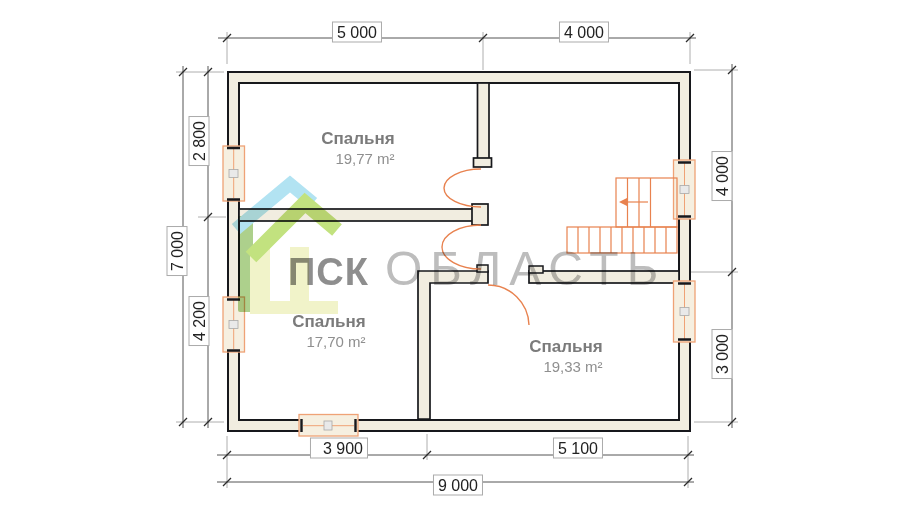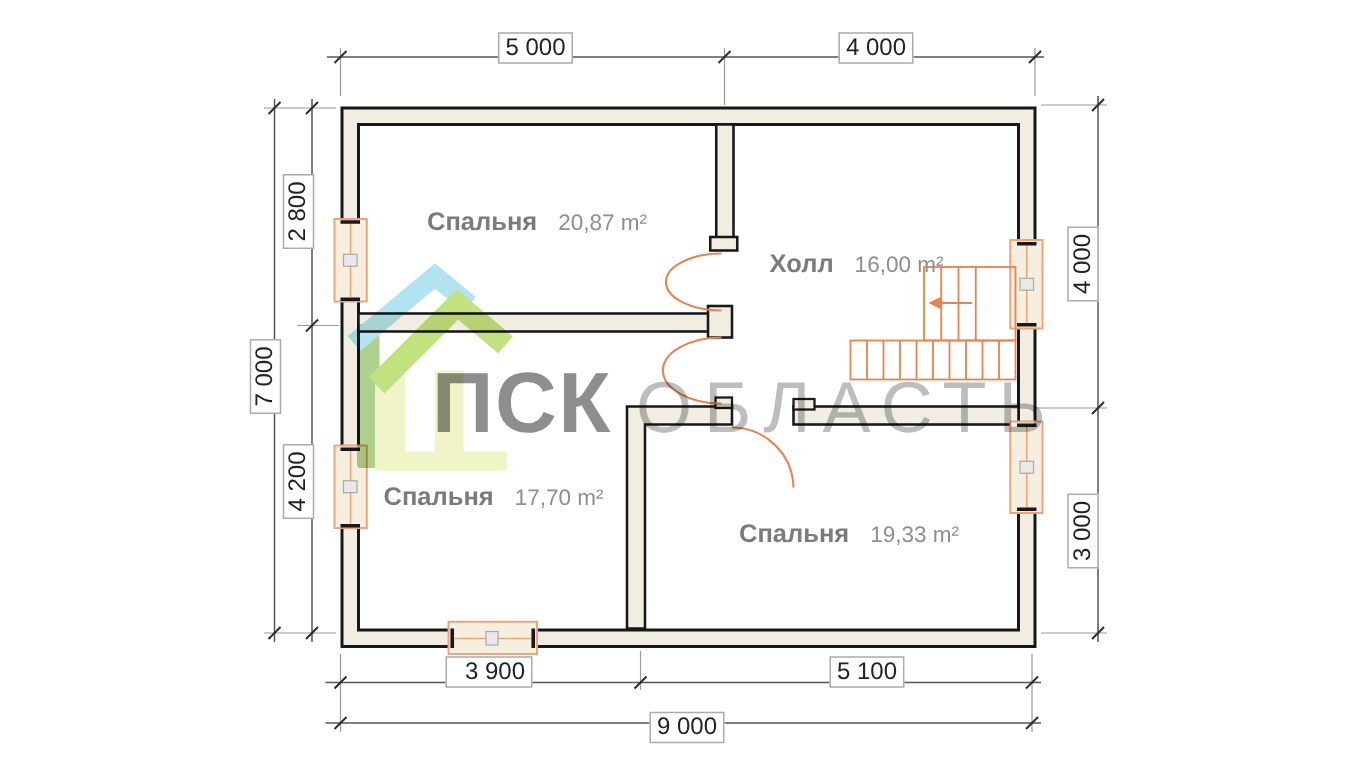--- a/index.html
+++ b/index.html
@@ -2,27 +2,27 @@
 <html><head>
 <meta charset="utf-8">
 <style>
   html,body{margin:0;padding:0;background:#fff;}
   #canvas{position:relative;width:900px;height:506px;background:#ffffff;overflow:hidden;
           font-family:"Liberation Sans","DejaVu Sans",sans-serif;}
   #plan-svg{position:absolute;left:0;top:0;}
   .dim{position:absolute;transform:translate(-50%,-50%);background:#ffffff;border:1px solid #ababab;
        color:#222222;font-size:16px;line-height:19px;padding:0 4px;white-space:nowrap;z-index:6;}
   .dim.vert{transform:translate(-50%,-50%) rotate(-90deg);}
-  .room-label{position:absolute;transform:translate(-50%,-50%);display:flex;flex-direction:row;
+  .room-label{position:absolute;transform:translate(-50%,-50%);display:flex;flex-direction:column;
        align-items:center;z-index:5;white-space:nowrap;text-align:center;}
   .room-name{font-size:17px;font-weight:bold;color:#7b7b7b;line-height:19px;}
   .room-area{font-size:15px;color:#8f8f8f;line-height:17px;margin-top:2px;margin-left:14px;}
   .wm-line{position:absolute;left:288px;top:247px;display:flex;align-items:baseline;
        mix-blend-mode:multiply;z-index:4;white-space:nowrap;}
-  .wm-bold{font-size:57px;font-weight:700;color:#8e8e8e;letter-spacing:1px;line-height:44px;}
+  .wm-bold{font-size:38px;font-weight:700;color:#8e8e8e;letter-spacing:1px;line-height:44px;}
   .wm-light{font-size:48px;font-weight:400;color:#bdbdbd;letter-spacing:8px;margin-left:16px;line-height:44px;}
   .wm-tagline{position:absolute;left:452px;top:298px;font-size:24px;font-weight:300;color:#c7c7c7;
        letter-spacing:4.5px;mix-blend-mode:multiply;z-index:4;white-space:nowrap;}
 </style>
 </head>
 <body>
 
 <div id="canvas">
 
   <svg id="plan-svg" width="900" height="506" viewBox="0 0 900 506">
@@ -129,39 +129,35 @@
     </g>
   </svg>
 
   <div class="wm-line">
     <span class="wm-bold">ПСК</span>
     <span class="wm-light">ОБЛАСТЬ</span>
   </div>
 
   <div class="room-label" style="left:358px;top:148px;">
     <span class="room-name">Спальня</span>
-    <span class="room-area">20,87 m²</span>
-  </div>
-  <div class="room-label" style="left:571px;top:176px;">
-    <span class="room-name">Холл</span>
-    <span class="room-area">16,00 m²</span>
+    <span class="room-area">19,77 m²</span>
   </div>
   <div class="room-label" style="left:329px;top:331px;">
     <span class="room-name">Спальня</span>
     <span class="room-area">17,70 m²</span>
   </div>
   <div class="room-label" style="left:566px;top:356px;">
     <span class="room-name">Спальня</span>
     <span class="room-area">19,33 m²</span>
   </div>
 
   <div class="dim" style="left:357px;top:32px;">5 000</div>
   <div class="dim" style="left:584px;top:32px;">4 000</div>
   <div class="dim vert" style="left:199px;top:141px;">2 800</div>
   <div class="dim vert" style="left:177px;top:251px;">7 000</div>
   <div class="dim vert" style="left:199px;top:321px;">4 200</div>
   <div class="dim vert" style="left:722px;top:176px;">4 000</div>
   <div class="dim vert" style="left:722px;top:354px;">3 000</div>
-  <div class="dim" style="left:326px;top:448px;padding-left:12px;">3 900</div>
+  <div class="dim" style="left:339px;top:448px;padding-left:12px;">3 900</div>
   <div class="dim" style="left:578px;top:448px;">5 100</div>
   <div class="dim" style="left:458px;top:485px;">9 000</div>
 
 </div>
 
 </body></html>

